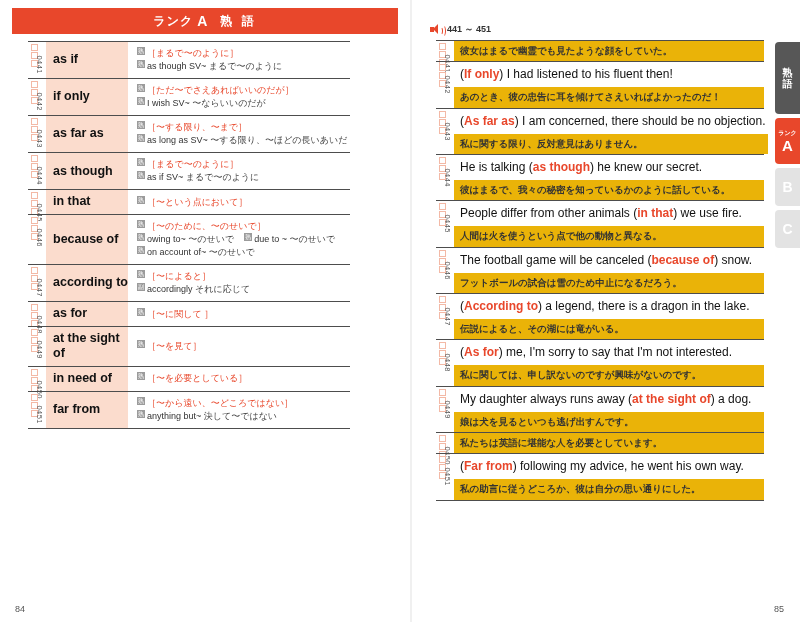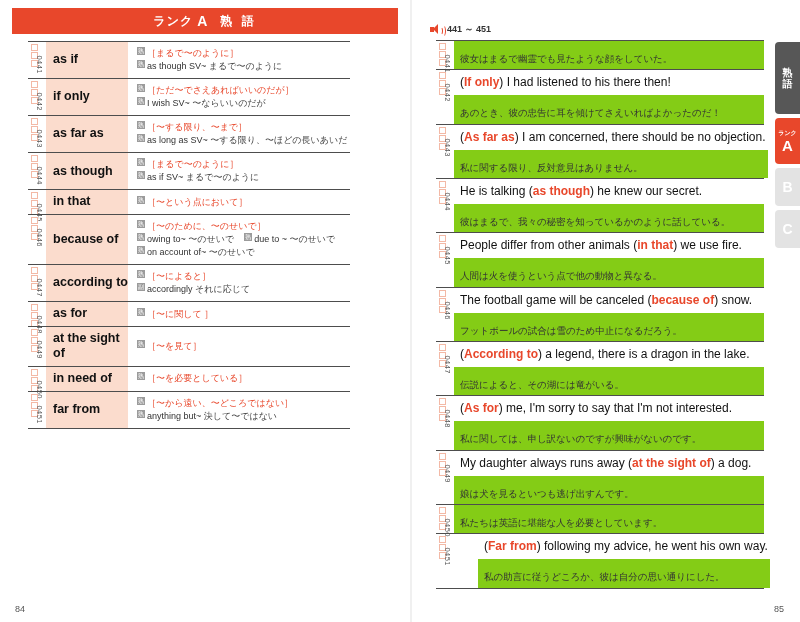--- a/index.html
+++ b/index.html
@@ -204,44 +204,45 @@
   .sent-list {
     position: absolute;
     left: 24px; top: 40px;
     width: 328px;
   }
   .sent-block {
     position: relative;
     display: flex;
     border-top: 1.6px solid #4d4d4d;
   }
-  .sent-block:last-child { border-bottom: 1.6px solid #4d4d4d; gap: 24px; }
+  .sent-block:last-child { border-bottom: 1.6px solid #4d4d4d; }
   .sent-body {
     flex: 1 1 auto;
     padding: 0;
   }
   .en-line {
     font-size: 12px;
     line-height: 1.25;
     color: #111;
     padding: 5px 2px 5px 6px;
     white-space: nowrap;
   }
   .en-line .hl {
     color: #e8472b;
     font-weight: bold;
   }
   .en-line .paren { color: #111; }
   .ja-line {
-    background: #84cc16;
+    background: #eab308;
     font-size: 9.5px;
     line-height: 1.3;
     color: #333;
-    padding: 12px 2px 4px 6px;
+    padding: 4px 2px 4px 6px;
     white-space: nowrap;
+    font-weight: bold;
   }
 
   
   .tabs {
     position: absolute;
     right: 0; top: 42px;
     width: 25px;
   }
   .tab {
     width: 25px;
@@ -490,21 +491,21 @@
         <div class="sent-block">
           <div class="numstrip">
             <div class="checkboxes">
               <div class="cbx"></div>
               <div class="cbx"></div>
               <div class="cbx"></div>
             </div>
             <div class="entry-id">0442</div>
           </div>
           <div class="sent-body">
-            <div class="en-line"><span class="paren">(</span><span class="hl">If only</span><span class="paren">) I had listened to his there then!</span></div>
+            <div class="en-line"><span class="paren">(</span><span class="hl">If only</span><span class="paren">) I had listened to his fluent then!</span></div>
             <div class="ja-line">あのとき、彼の忠告に耳を傾けてさえいればよかったのだ！</div>
           </div>
         </div>
         <div class="sent-block">
           <div class="numstrip">
             <div class="checkboxes">
               <div class="cbx"></div>
               <div class="cbx"></div>
               <div class="cbx"></div>
             </div>

